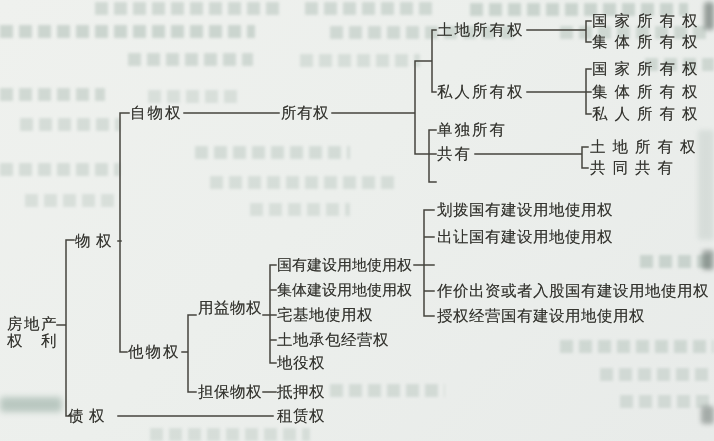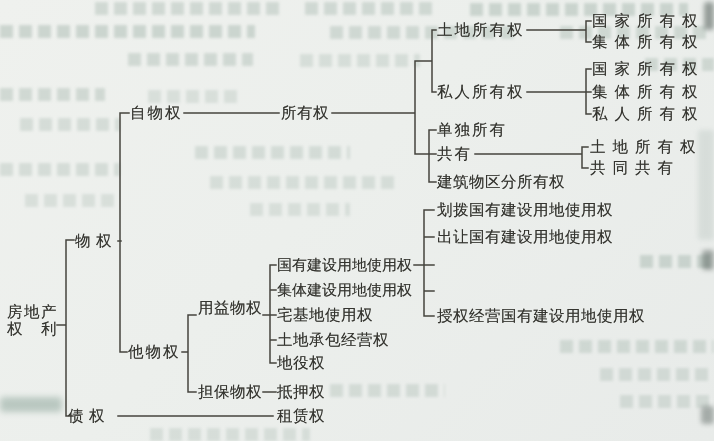--- a/index.html
+++ b/index.html
@@ -23,21 +23,21 @@
     font-size:15.5px;line-height:18px;height:18px;
     letter-spacing:.5px;white-space:nowrap;
     color:#34342f;text-shadow:0 0 .5px rgba(52,52,47,.55);
   }
   .sp2{letter-spacing:2px;}
   .sp5{letter-spacing:5.5px;}
   .sp7{letter-spacing:7px;text-align:center;}
   .tight{letter-spacing:0;font-size:15px;}
   .root2{
     width:50px;height:34px;white-space:normal;word-break:break-all;
-    text-align:justify;text-align-last:justify;line-height:17px;
+    text-align:justify;text-align-last:justify;line-height:17px;margin-top:12px;
   }
 </style>
 </head>
 <body>
 
 <div class="page">
 
   <div>
     <i class="bl" style="top:2px;left:95px;width:190px"></i>
     <i class="bl" style="top:2px;left:305px;width:130px"></i>
@@ -99,26 +99,26 @@
 
   <div class="node sp2" style="left:437px;top:83px">私人所有权</div>
   <div class="node sp7" style="left:592px;top:60px">国家所有权</div>
   <div class="node sp7" style="left:592px;top:83px">集体所有权</div>
   <div class="node sp7" style="left:592px;top:105px">私人所有权</div>
 
   <div class="node sp2" style="left:437px;top:121px">单独所有</div>
   <div class="node sp2" style="left:437px;top:145px">共有</div>
   <div class="node sp7" style="left:590px;top:138px">土地所有权</div>
   <div class="node sp7" style="left:590px;top:159px">共同共有</div>
-  <div class="node" style="left:437px;top:173px">建筑物区分所有权</div>
 
   <div class="node" style="left:198px;top:299px">用益物权</div>
   <div class="node tight" style="left:277px;top:256px">国有建设用地使用权</div>
   <div class="node" style="left:437px;top:228px">出让国有建设用地使用权</div>
   <div class="node" style="left:437px;top:201px">划拨国有建设用地使用权</div>
+  <div class="node" style="left:437px;top:282px">作价出资或者入股国有建设用地使用权</div>
   <div class="node" style="left:437px;top:307px">授权经营国有建设用地使用权</div>
   <div class="node tight" style="left:277px;top:281px">集体建设用地使用权</div>
   <div class="node" style="left:277px;top:306px">宅基地使用权</div>
   <div class="node" style="left:277px;top:331px">土地承包经营权</div>
   <div class="node" style="left:277px;top:354px">地役权</div>
 
   <div class="node" style="left:198px;top:383px">担保物权</div>
   <div class="node" style="left:277px;top:383px">抵押权</div>
 
   <div class="node" style="left:277px;top:407px">租赁权</div>

